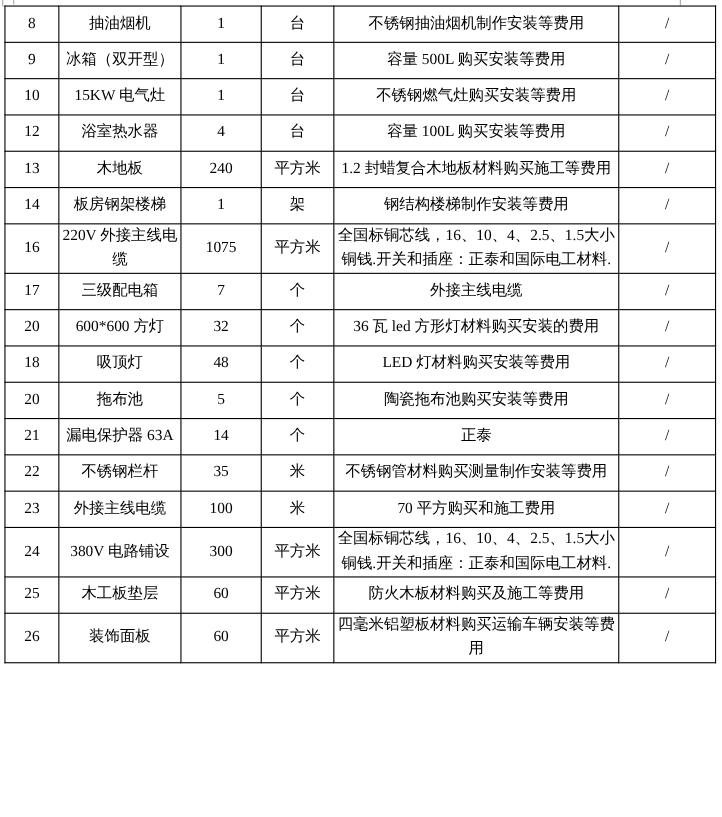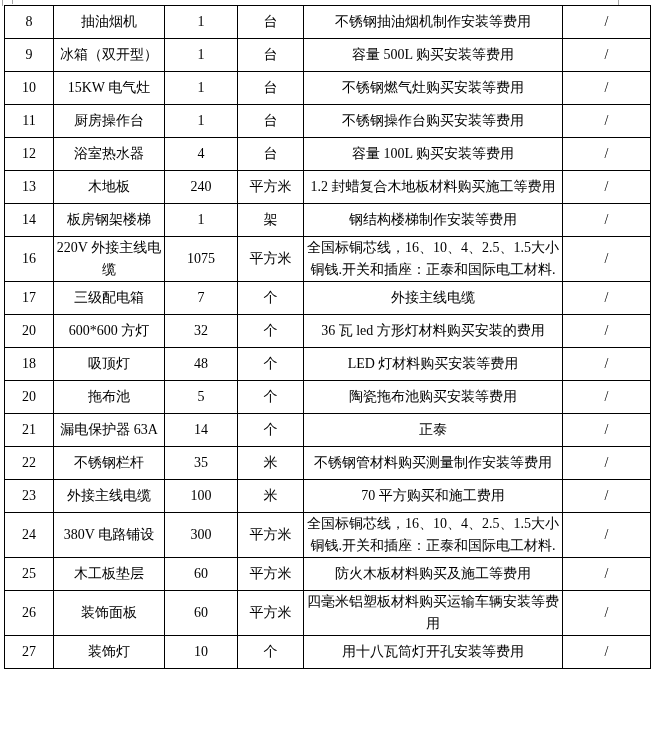--- a/index.html
+++ b/index.html
@@ -91,28 +91,20 @@
   </tr>
         <tr>
     <td class="c-no">10</td>
     <td class="c-name">15KW 电气灶</td>
     <td class="c-qty">1</td>
     <td class="c-unit">台</td>
     <td class="c-desc">不锈钢燃气灶购买安装等费用</td>
     <td class="c-remark">/</td>
   </tr>
         <tr>
-    <td class="c-no">11</td>
-    <td class="c-name">厨房操作台</td>
-    <td class="c-qty">1</td>
-    <td class="c-unit">台</td>
-    <td class="c-desc">不锈钢操作台购买安装等费用</td>
-    <td class="c-remark">/</td>
-  </tr>
-        <tr>
     <td class="c-no">12</td>
     <td class="c-name">浴室热水器</td>
     <td class="c-qty">4</td>
     <td class="c-unit">台</td>
     <td class="c-desc">容量 100L 购买安装等费用</td>
     <td class="c-remark">/</td>
   </tr>
         <tr>
     <td class="c-no">13</td>
     <td class="c-name">木地板</td>
@@ -210,23 +202,15 @@
     <td class="c-remark">/</td>
   </tr>
         <tr>
     <td class="c-no">26</td>
     <td class="c-name">装饰面板</td>
     <td class="c-qty">60</td>
     <td class="c-unit">平方米</td>
     <td class="c-desc">四毫米铝塑板材料购买运输车辆安装等费用</td>
     <td class="c-remark">/</td>
   </tr>
-        <tr>
-    <td class="c-no">27</td>
-    <td class="c-name">装饰灯</td>
-    <td class="c-qty">10</td>
-    <td class="c-unit">个</td>
-    <td class="c-desc">用十八瓦筒灯开孔安装等费用</td>
-    <td class="c-remark">/</td>
-  </tr>
       </tbody>
   </table>
 </div>
 
 </body></html>

